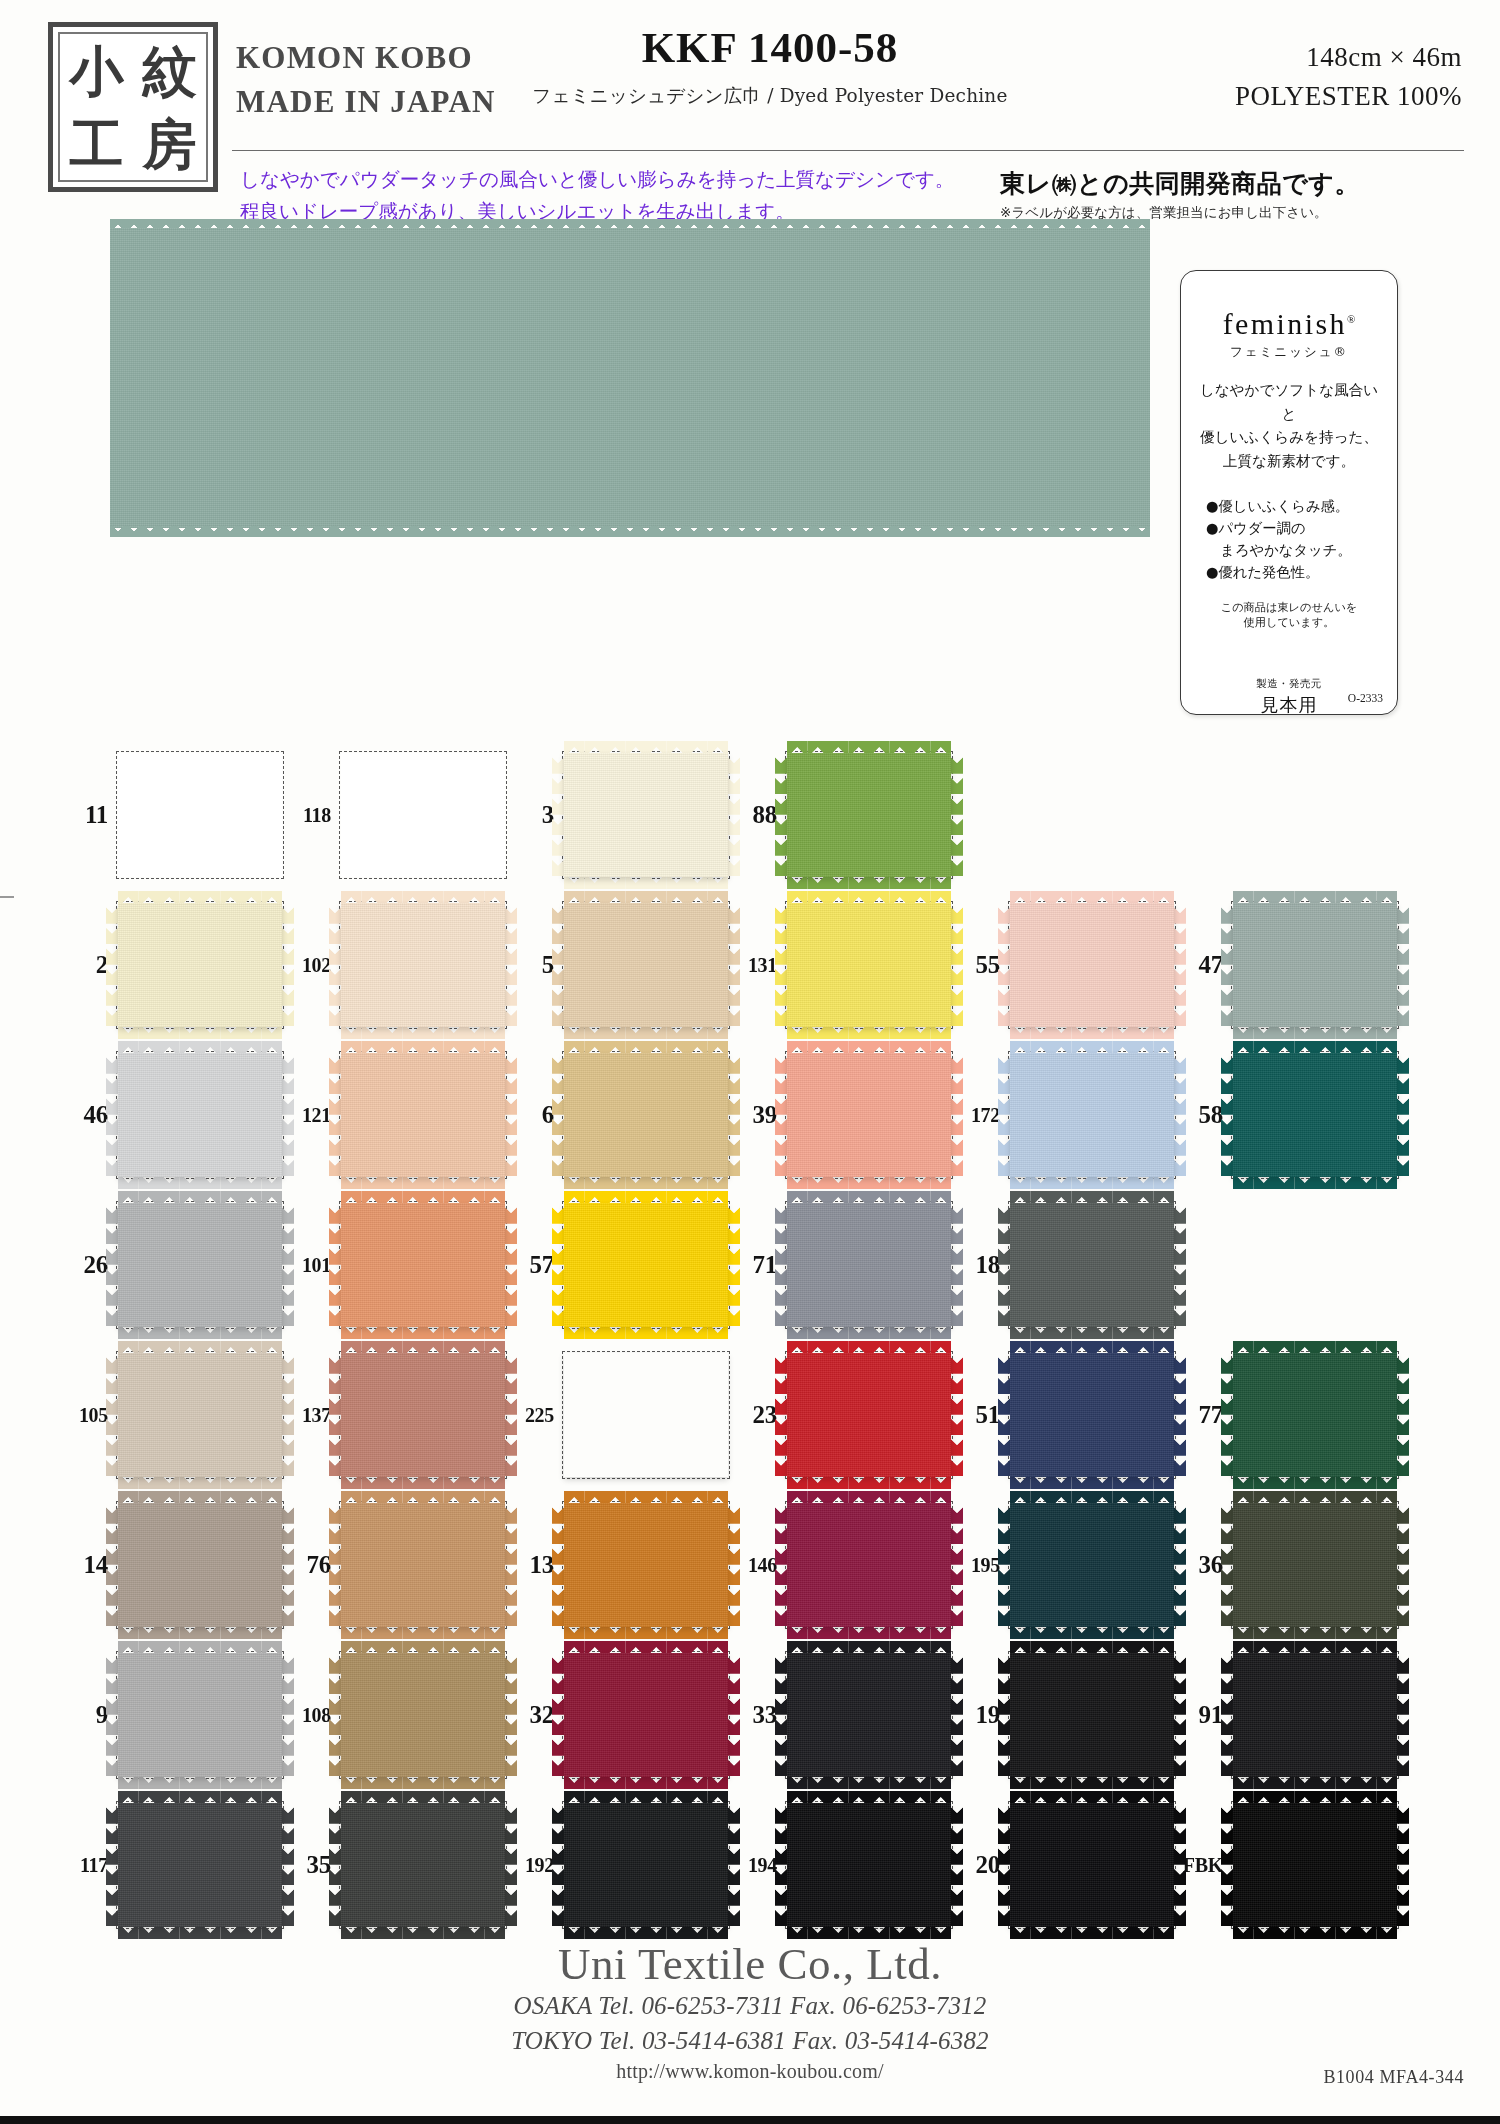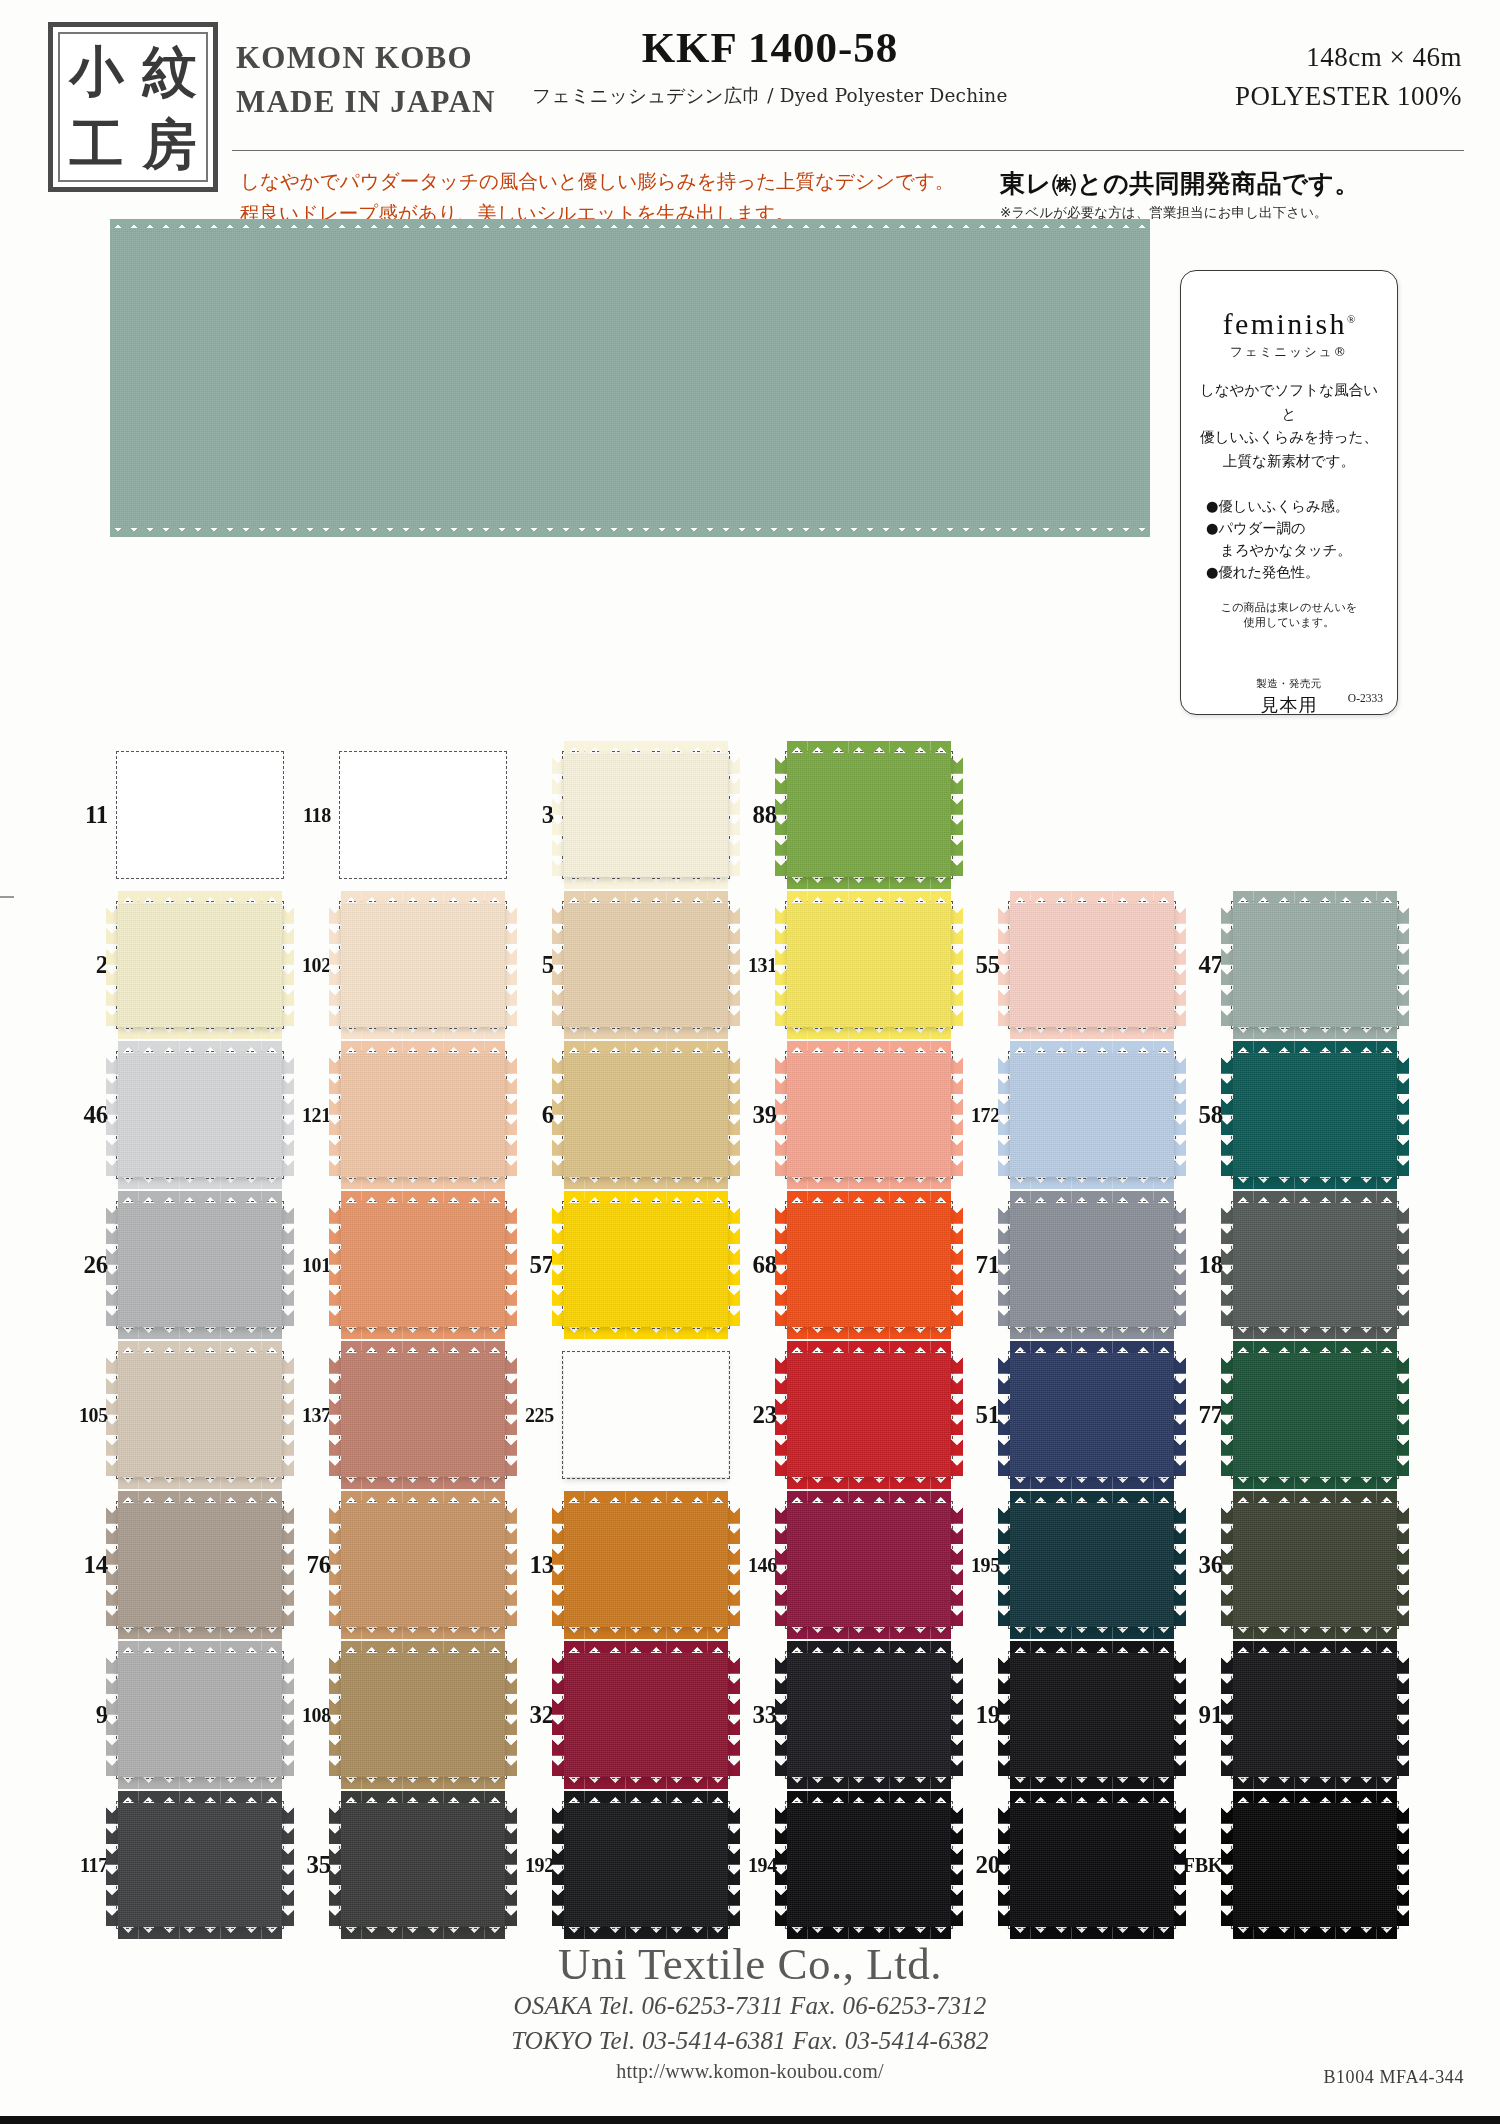--- a/index.html
+++ b/index.html
@@ -36,21 +36,21 @@
   .title-main{font-size:43px;font-weight:700;letter-spacing:1px;color:#141414;line-height:1.2;}
   .title-sub{font-size:18.5px;color:#2a2a2a;margin-top:9px;font-family:"DejaVu Serif",serif;letter-spacing:0.2px;}
 
   .spec-block{position:absolute;right:38px;top:38px;text-align:right;width:330px;}
   .spec-1{font-size:27px;color:#1a1a1a;letter-spacing:0.5px;line-height:1.45;}
   .spec-2{font-size:27px;color:#1a1a1a;letter-spacing:0.5px;line-height:1.45;}
 
   .hrule{position:absolute;left:232px;right:36px;top:150px;height:1px;background:#6b6b6b;}
 
   .desc{position:absolute;left:240px;top:166px;width:720px;
-        font-family:Liberation Sans, sans-serif;font-size:19.5px;line-height:1.62;color:#c2410c;}
+        font-family:Liberation Mono, monospace;font-size:19.5px;line-height:1.62;color:#6d28d9;}
   .coop{position:absolute;left:1000px;top:168px;width:470px;text-align:left;}
   .coop-main{font-family:"DejaVu Sans",sans-serif;font-size:25px;font-weight:700;color:#111;letter-spacing:0.5px;line-height:1.25;}
   .coop-note{font-family:"DejaVu Sans",sans-serif;font-size:13.5px;color:#2a2a2a;margin-top:5px;letter-spacing:0.1px;}
 
   
   .main-swatch{
     position:absolute;left:110px;top:228px;width:1040px;height:300px;
   }
   .main-swatch .cloth{
     position:absolute;inset:0;
@@ -453,33 +453,20 @@
             <div class="zigwrap">
               <div class="sq-top" style="--c: #fcd400;"></div>
               <div class="sq-bot" style="--c: #fcd400;"></div>
               <div class="sq-l" style="--c: #fcd400;"></div>
               <div class="sq-r" style="--c: #fcd400;"></div>
             </div>
             <div class="sq" style="--c: #fcd400;"></div>
           </div>
         </div>
         <div class="cell">
-          <div class="num">68</div>
-          <div class="sq-wrap">
-            <div class="sq-border"></div>
-            <div class="zigwrap">
-              <div class="sq-top" style="--c: #f04e1a;"></div>
-              <div class="sq-bot" style="--c: #f04e1a;"></div>
-              <div class="sq-l" style="--c: #f04e1a;"></div>
-              <div class="sq-r" style="--c: #f04e1a;"></div>
-            </div>
-            <div class="sq" style="--c: #f04e1a;"></div>
-          </div>
-        </div>
-        <div class="cell">
           <div class="num">71</div>
           <div class="sq-wrap">
             <div class="sq-border"></div>
             <div class="zigwrap">
               <div class="sq-top" style="--c: #8b8f99;"></div>
               <div class="sq-bot" style="--c: #8b8f99;"></div>
               <div class="sq-l" style="--c: #8b8f99;"></div>
               <div class="sq-r" style="--c: #8b8f99;"></div>
             </div>
             <div class="sq" style="--c: #8b8f99;"></div>

